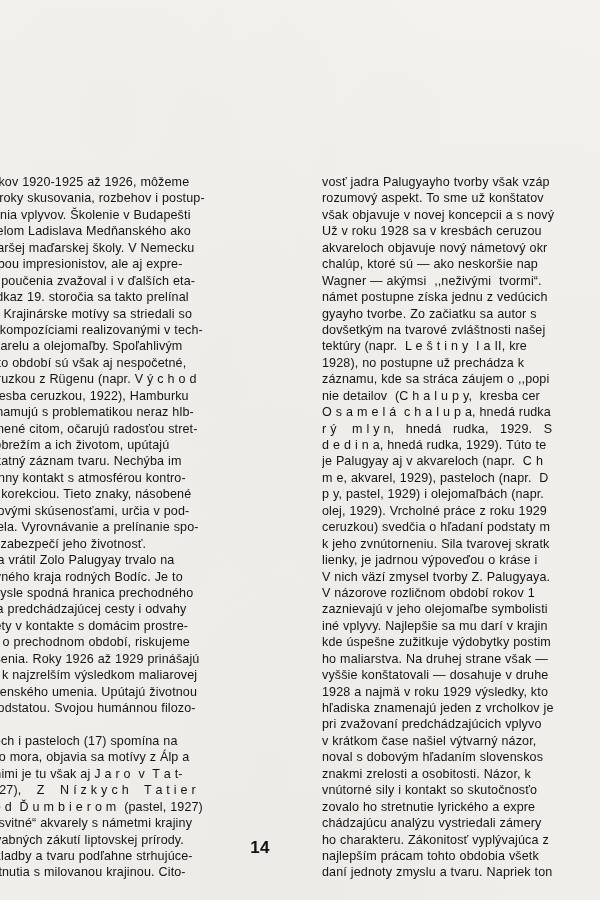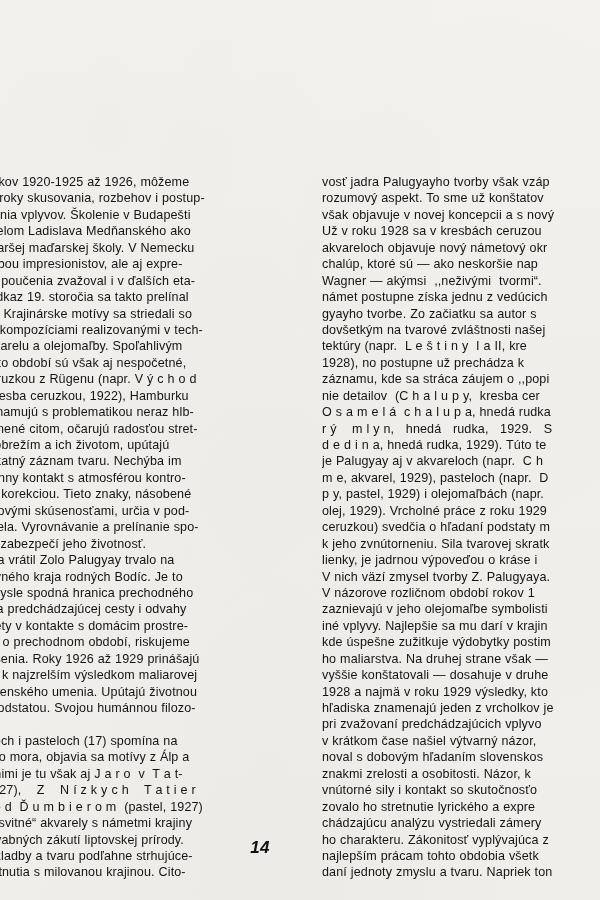--- a/index.html
+++ b/index.html
@@ -83,21 +83,20 @@
   #page-number {
     position: absolute;
     left: 0;
     top: 838px;
     width: 520px;
     text-align: center;
     font-size: 17px;
     font-weight: 700;
     color: #111111;
     letter-spacing: 0.02em;
-    font-style: italic;
   }
 </style>
 </head>
 <body>
 
 <div id="page" style="background-color: rgb(243, 241, 237);">
 
   <div id="columns">
 
     <div class="col" id="col-left" style="color: rgb(20, 20, 20);">

